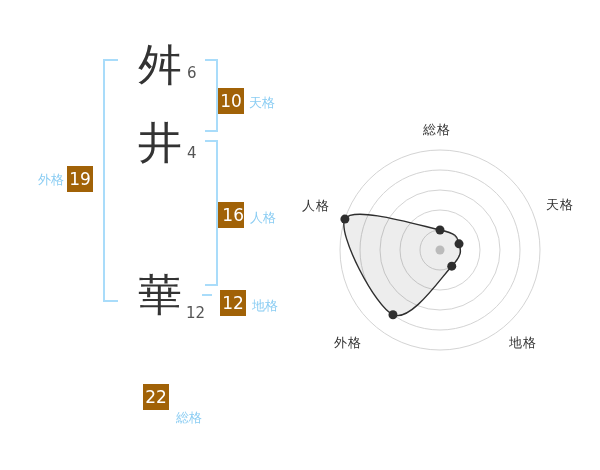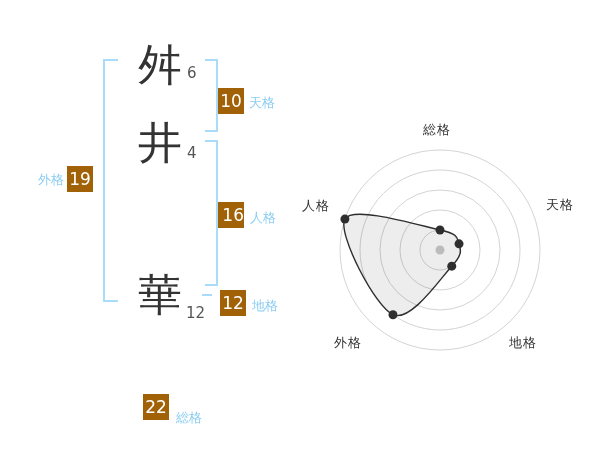--- a/index.html
+++ b/index.html
@@ -57,21 +57,21 @@
   <div class="abs blue-label" style="left:249px;top:94px;">天格</div>
 
   <div class="abs bracket-right" style="left:205px;top:140px;height:142px;"></div>
   <div class="abs badge" style="left:218px;top:202px;text-align:right;">16</div>
   <div class="abs blue-label" style="left:250px;top:209px;">人格</div>
 
   <div class="abs dash" style="left:202px;top:294px;"></div>
   <div class="abs badge" style="left:220px;top:290px;">12</div>
   <div class="abs blue-label" style="left:252px;top:297px;">地格</div>
 
-  <div class="abs badge" style="left:143px;top:394px;">22</div>
+  <div class="abs badge" style="left:143px;top:384px;">22</div>
   <div class="abs blue-label" style="left:176px;top:409px;">総格</div>
 
   <svg class="abs" id="radar-svg" style="left:305px;top:110px;" width="280" height="250" viewBox="0 0 280 250">
       <circle cx="135" cy="140" r="20" fill="none" stroke="#d4d4d4" stroke-width="1"></circle>
       <circle cx="135" cy="140" r="40" fill="none" stroke="#d4d4d4" stroke-width="1"></circle>
       <circle cx="135" cy="140" r="60" fill="none" stroke="#d4d4d4" stroke-width="1"></circle>
       <circle cx="135" cy="140" r="80" fill="none" stroke="#d4d4d4" stroke-width="1"></circle>
       <circle cx="135" cy="140" r="100" fill="none" stroke="#d4d4d4" stroke-width="1"></circle>
       <path d="M135.00,120.00 C154.02,124.12 152.06,127.79 154.02,133.82 C155.98,139.85 157.76,144.36 146.76,156.18 C135.75,168.00 105.79,212.57 87.98,204.72 C70.17,196.87 32.06,123.22 39.89,109.10 C47.73,94.98 115.98,115.88 135.00,120.00 Z" fill="rgba(0,0,0,0.07)" stroke="#2e2e2e" stroke-width="1.4"></path>
       <circle cx="135" cy="120" r="4.5" fill="#2e2e2e"></circle>

